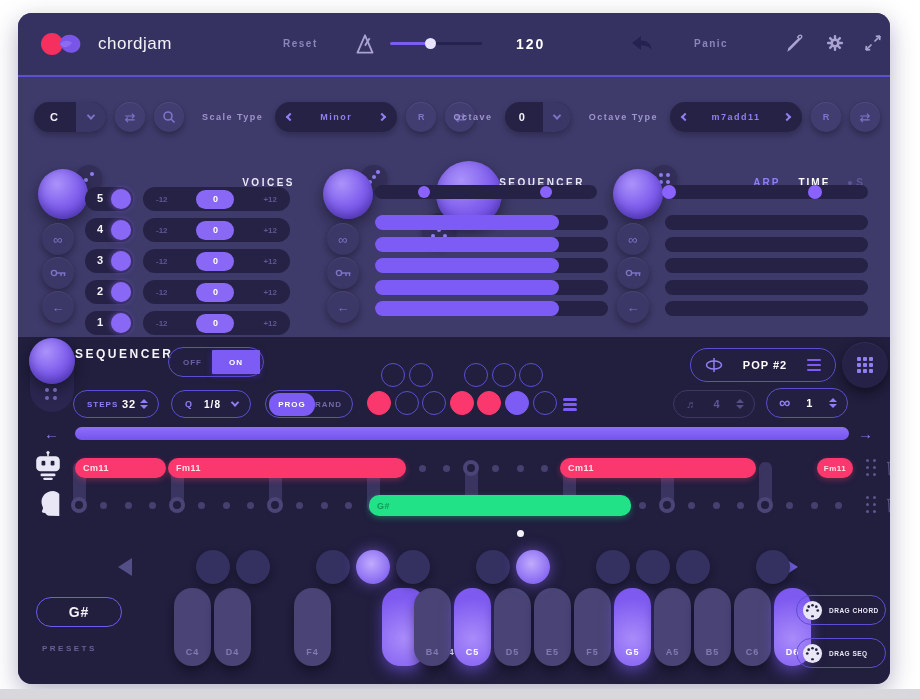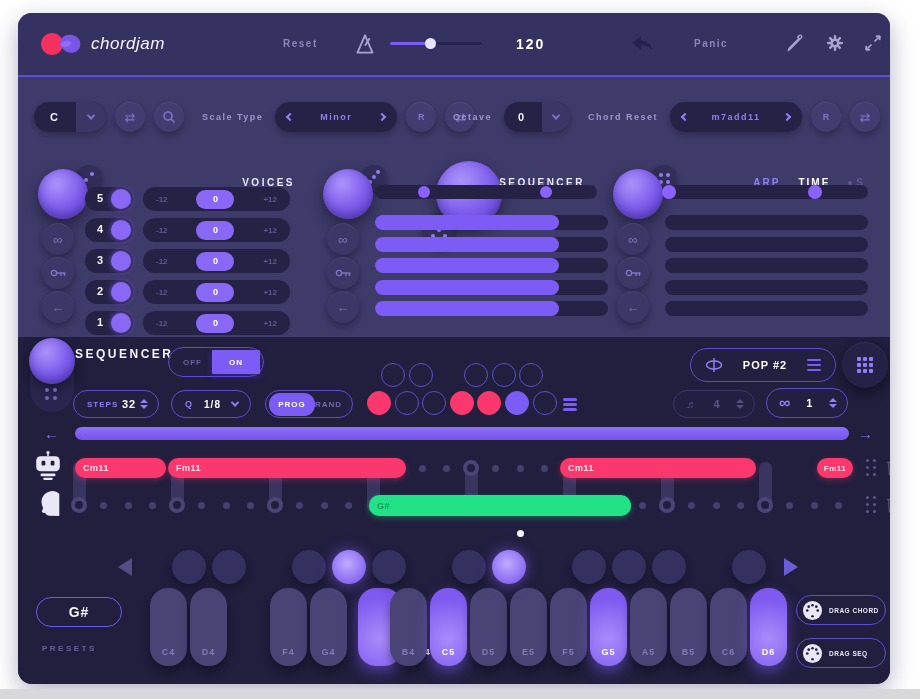--- a/index.html
+++ b/index.html
@@ -5,21 +5,21 @@
   * { margin:0; padding:0; box-sizing:border-box; }
   html,body { width:920px; height:699px; }
   body { font-family:"Liberation Sans", sans-serif; background:#ffffff; position:relative; overflow:hidden; }
   .bottom-strip { position:absolute; left:0; bottom:0; width:100%; height:10px; background:#d8d8dc; }
 
   .window { position:absolute; left:18px; top:13px; width:872px; height:671px; border-radius:14px;
             background:#3e3a6a; box-shadow:0 8px 24px rgba(40,35,90,.35); overflow:hidden; }
 
   
   .topbar { position:absolute; left:0; top:0; width:872px; height:64px; background:#353160; border-bottom:2px solid #5b50d2; }
-  .brand { position:absolute; left:22px; top:17px; display:flex; align-items:center; gap:3px;font-style:italic; }
+  .brand { position:absolute; left:22px; top:17px; display:flex; align-items:center; gap:10px; }
   .app-title { color:#f4f3fa; font-size:17px; letter-spacing:.5px; }
   .tb-text { position:absolute; top:25px; color:#8b86b8; font-size:10px; font-weight:bold; letter-spacing:1.5px; }
   .tb-ico { position:absolute; top:20px; }
   .tempo-slider { position:absolute; left:372px; top:29px; width:92px; height:3px; border-radius:2px; background:#262250; }
   .tempo-fill { position:absolute; left:0; top:0; height:3px; border-radius:2px; background:var(--accent,#7c5cf5); }
   .tempo-thumb { position:absolute; top:-4px; width:11px; height:11px; border-radius:50%; background:#e8e4ff; margin-left:-5px; }
   .bpm { position:absolute; left:498px; top:23px; color:#ffffff; font-size:14px; font-weight:bold; letter-spacing:2px; }
 
   
   .keyrow { position:absolute; left:0; top:76px; width:872px; height:60px; }
@@ -229,21 +229,21 @@
     </div>
 
     <div class="kr-right">
       <span class="krlabel" style="margin-left:0;">Octave</span>
       <div class="sel" style="width:66px;">
         <span class="val" style="padding-left:14px;flex:1;">0</span>
         <span class="chevbox" style="width:28px;">
             <i class="chev down"></i>
           </span>
       </div>
-      <span class="krlabel">Chord Reset</span>
+      <span class="krlabel">Octave Type</span>
       <div class="pillsel" style="width:132px;">
         <i class="chev left bright"></i>
         <span class="val">m7add11</span>
         <i class="chev right bright"></i>
       </div>
       <div class="cbtn rletter">R</div>
       <div class="cbtn">⇄</div>
     </div>
 
     <div class="main-knob-wrap">
@@ -621,32 +621,29 @@
         <path d="M15 1 C8 1 3.5 6 3.5 12 c0 3 1.5 4.5 1.5 6.5 l-1.2 3 1 1.2 2.5.3 c.5 1.5 2 2.5 4 2.8 l10 .2 V4 C19 1.8 17 1 15 1 Z" fill="#e9e7f6"></path>
       </svg>
     </span>
 
     <div class="pagedot"></div>
 
     <div class="kb-arrow prev"></div>
     <div class="kb-arrow next"></div>
     <div class="selpill">G#</div>
     <span class="presets">PRESETS</span>
-    <div id="keys" style="position:absolute;inset:0;">
+    <div id="keys" style="position:absolute;inset:0;margin-left:24px;">
         <div class="whitekey" style="left: 132px;">
           <span>C4</span>
         </div>
         <div class="whitekey" style="left: 172px;">
           <span>D4</span>
         </div>
         <div class="whitekey" style="left: 252px;">
           <span>F4</span>
-        </div>
-        <div class="whitekey" style="left: 292px;">
-          <span>G4</span>
         </div>
         <div class="whitekey lit" style="left: 340px; padding-left: 44px;">
           <span>A4</span>
         </div>
         <div class="whitekey" style="left: 372px;">
           <span>B4</span>
         </div>
         <div class="whitekey lit" style="left: 412px;">
           <span>C5</span>
         </div>

